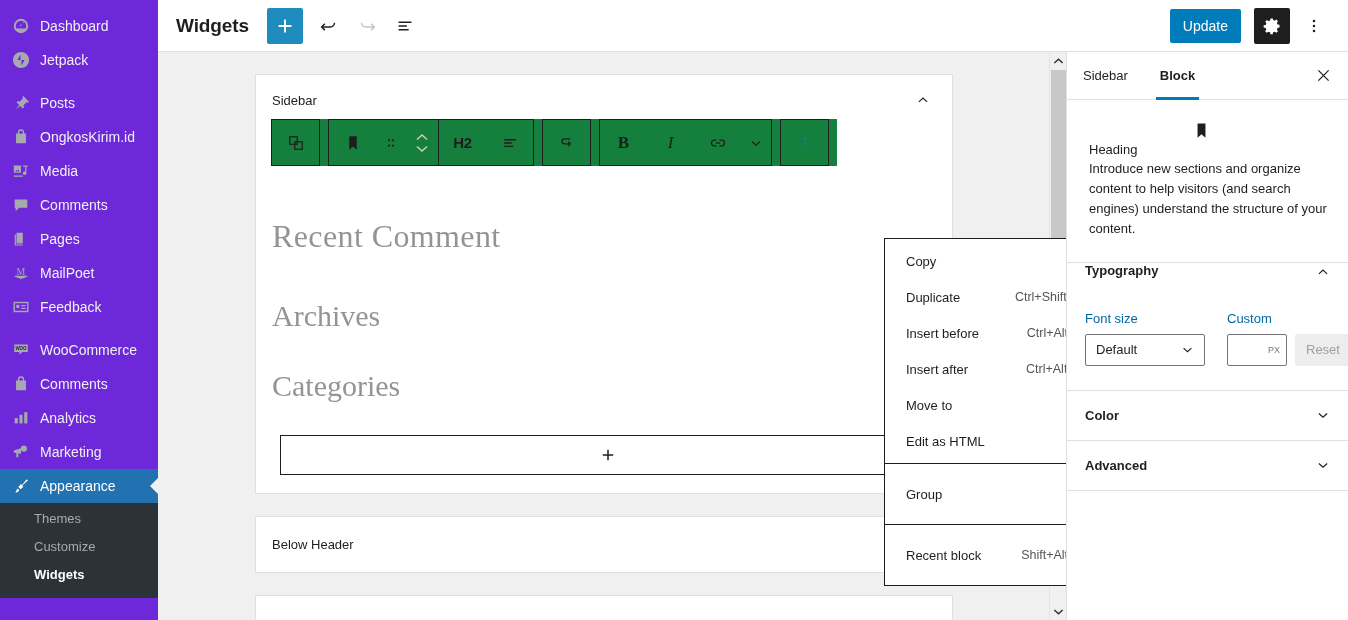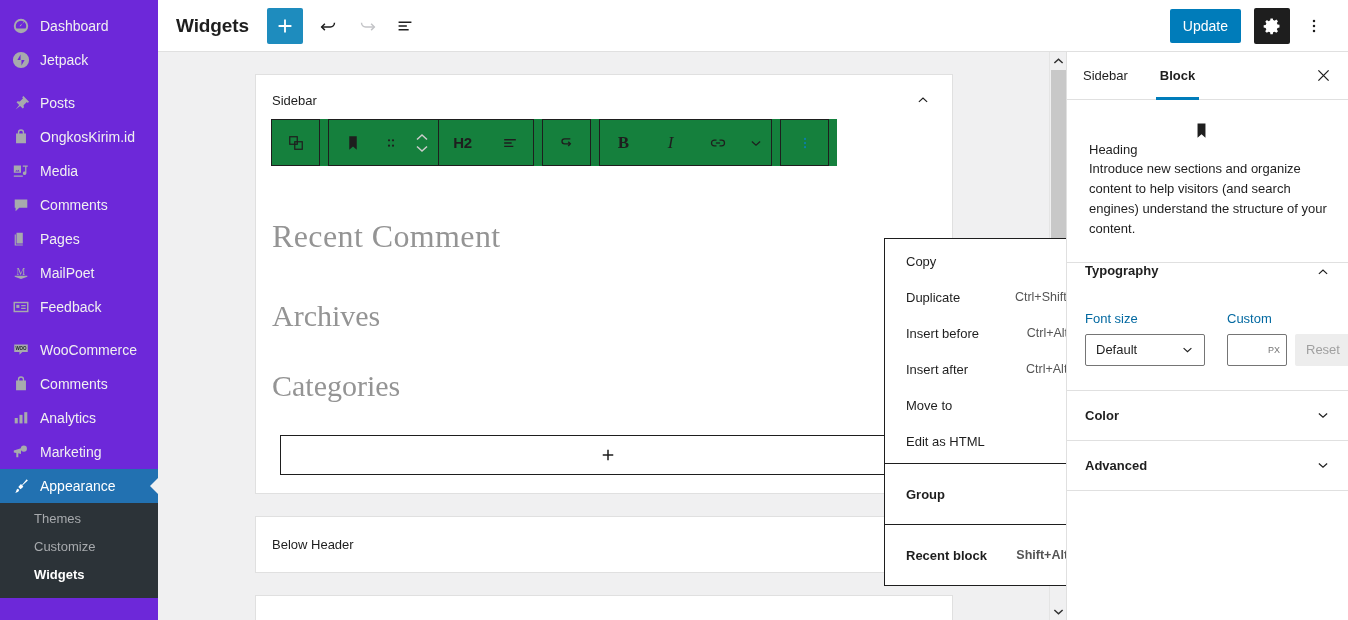--- a/index.html
+++ b/index.html
@@ -245,21 +245,21 @@
   
   .dropdown {
     position: absolute;
     left: 726px; top: 186px;
     width: 212px;
     background: #fff;
     border: 1px solid #1e1e1e;
     z-index: 60;
   }
   .dd-section { padding: 4px 0; }
-  .dd-section + .dd-section { border-top: 1px solid #1e1e1e; font-weight: bold; }
+  .dd-section + .dd-section { border-top: 1px solid #1e1e1e; }
   .dd-item {
     display: flex; align-items: center;
     height: 36px;
     padding: 0 12px 0 21px;
     font-size: 13px;
     color: #1e1e1e;
     cursor: pointer;
     white-space: nowrap;
   }
   .dd-label { flex: 0 0 auto; }

